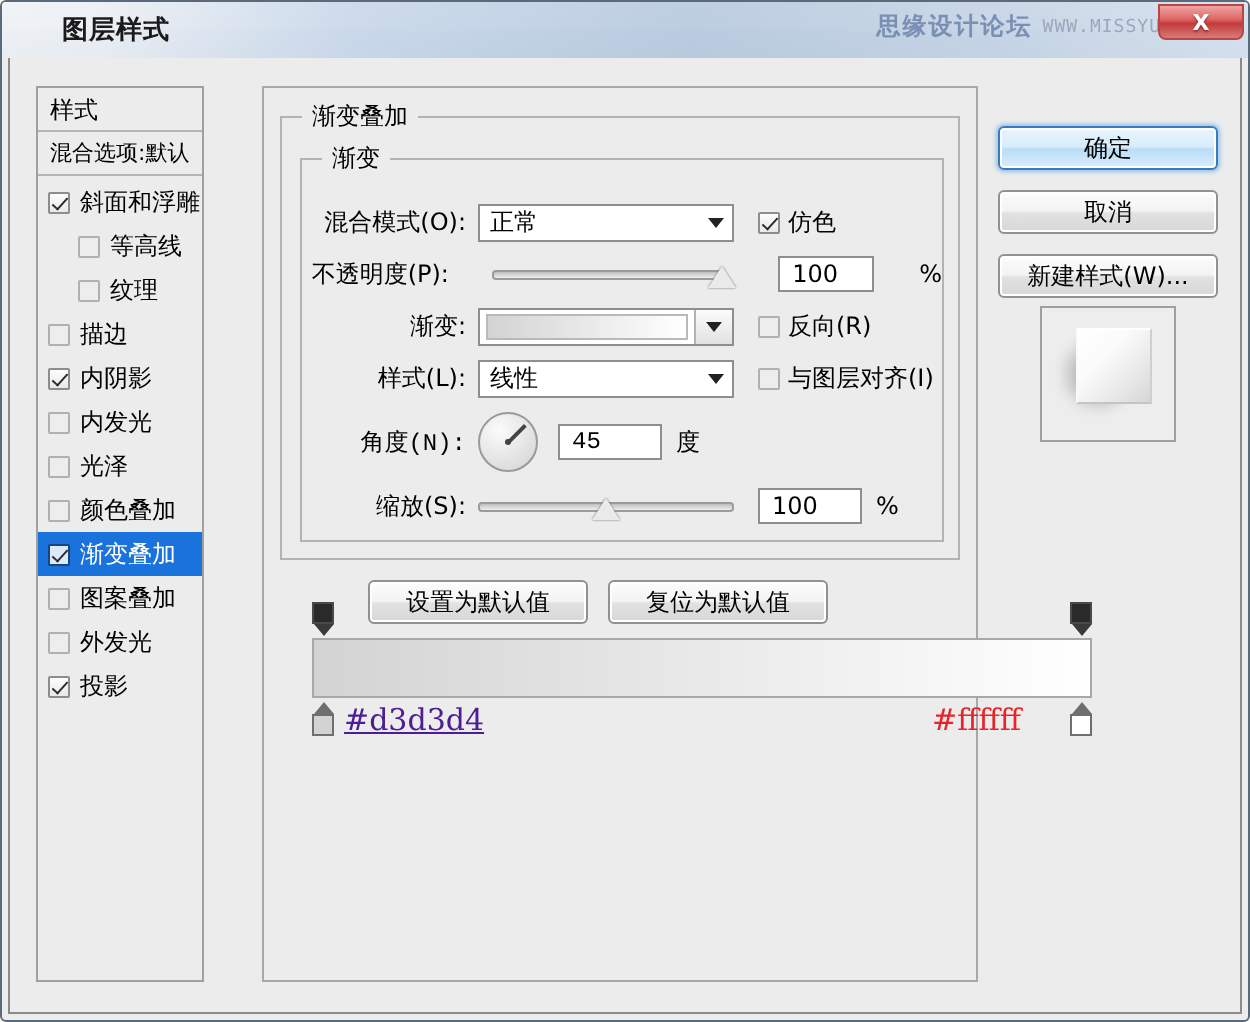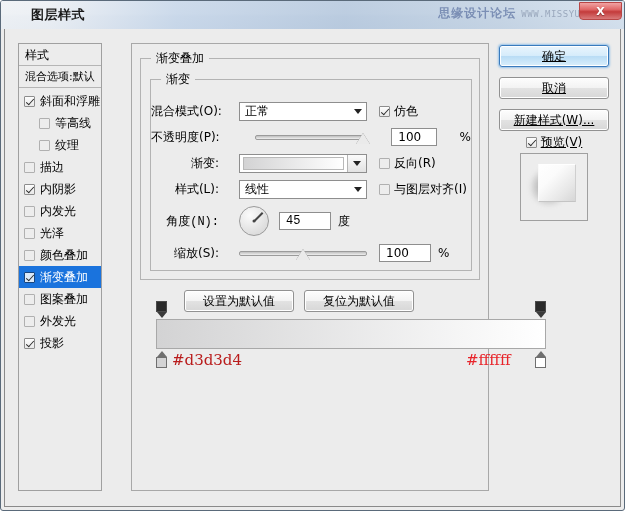--- a/index.html
+++ b/index.html
@@ -179,21 +179,21 @@
   
   .row {
     position: absolute;
     display: flex;
     align-items: center;
     white-space: nowrap;
   }
   .lbl {
     font-size: 12px;
     text-align: right;
-    padding-right: 20px;
+    padding-right: 6px;
   }
 
   
   .combo {
     height: 19px;
     border: 1px solid #8e8e8e;
     background: #ffffff;
     display: flex;
     align-items: center;
     position: relative;
@@ -310,21 +310,21 @@
     font-size: 12px;
     box-shadow: inset 0 0 0 1px #ffffff;
   }
   .pbtn.primary {
     border: 1px solid #3a7bbd;
     background: linear-gradient(to bottom, #eaf5fd 0%, #d6ecfb 48%, #b9dcf5 52%, #d9effc 100%);
     box-shadow: inset 0 0 0 1px #ffffff, 0 0 2px 1px rgba(80,160,230,0.55);
   }
 
   
-  #right-col { position: absolute; left: 498px; top: 44px; width: 110px; text-decoration: underline; }
+  #right-col { position: absolute; left: 498px; top: 62px; width: 110px; }
   #preview-box {
     position: absolute;
     left: 519px; top: 152px;
     width: 68px; height: 68px;
     border: 1px solid #9f9f9f;
     background: #ededed;
     overflow: hidden;
   }
   #preview-shadow {
     position: absolute;
@@ -591,17 +591,17 @@
 
     <div class="stop-bot" style="left:0px;">
       <div class="pt"></div>
         <div class="sq" id="stop-left-sq" style="background: rgb(211, 211, 212);"></div>
     </div>
     <div class="stop-bot" style="left:379px;">
       <div class="pt"></div>
         <div class="sq" id="stop-right-sq" style="background: rgb(255, 255, 255);"></div>
     </div>
 
-    <div class="hexlabel" style="left: 16px; color: #b91c1c;">#d3d3d4</div>
+    <div class="hexlabel" style="left: 16px; color: #4c1d95; text-decoration: underline;">#d3d3d4</div>
     <div class="hexlabel" style="left: 310px; color: rgb(232, 36, 42);">#ffffff</div>
   </div>
 
 </div>
 
 </body></html>

